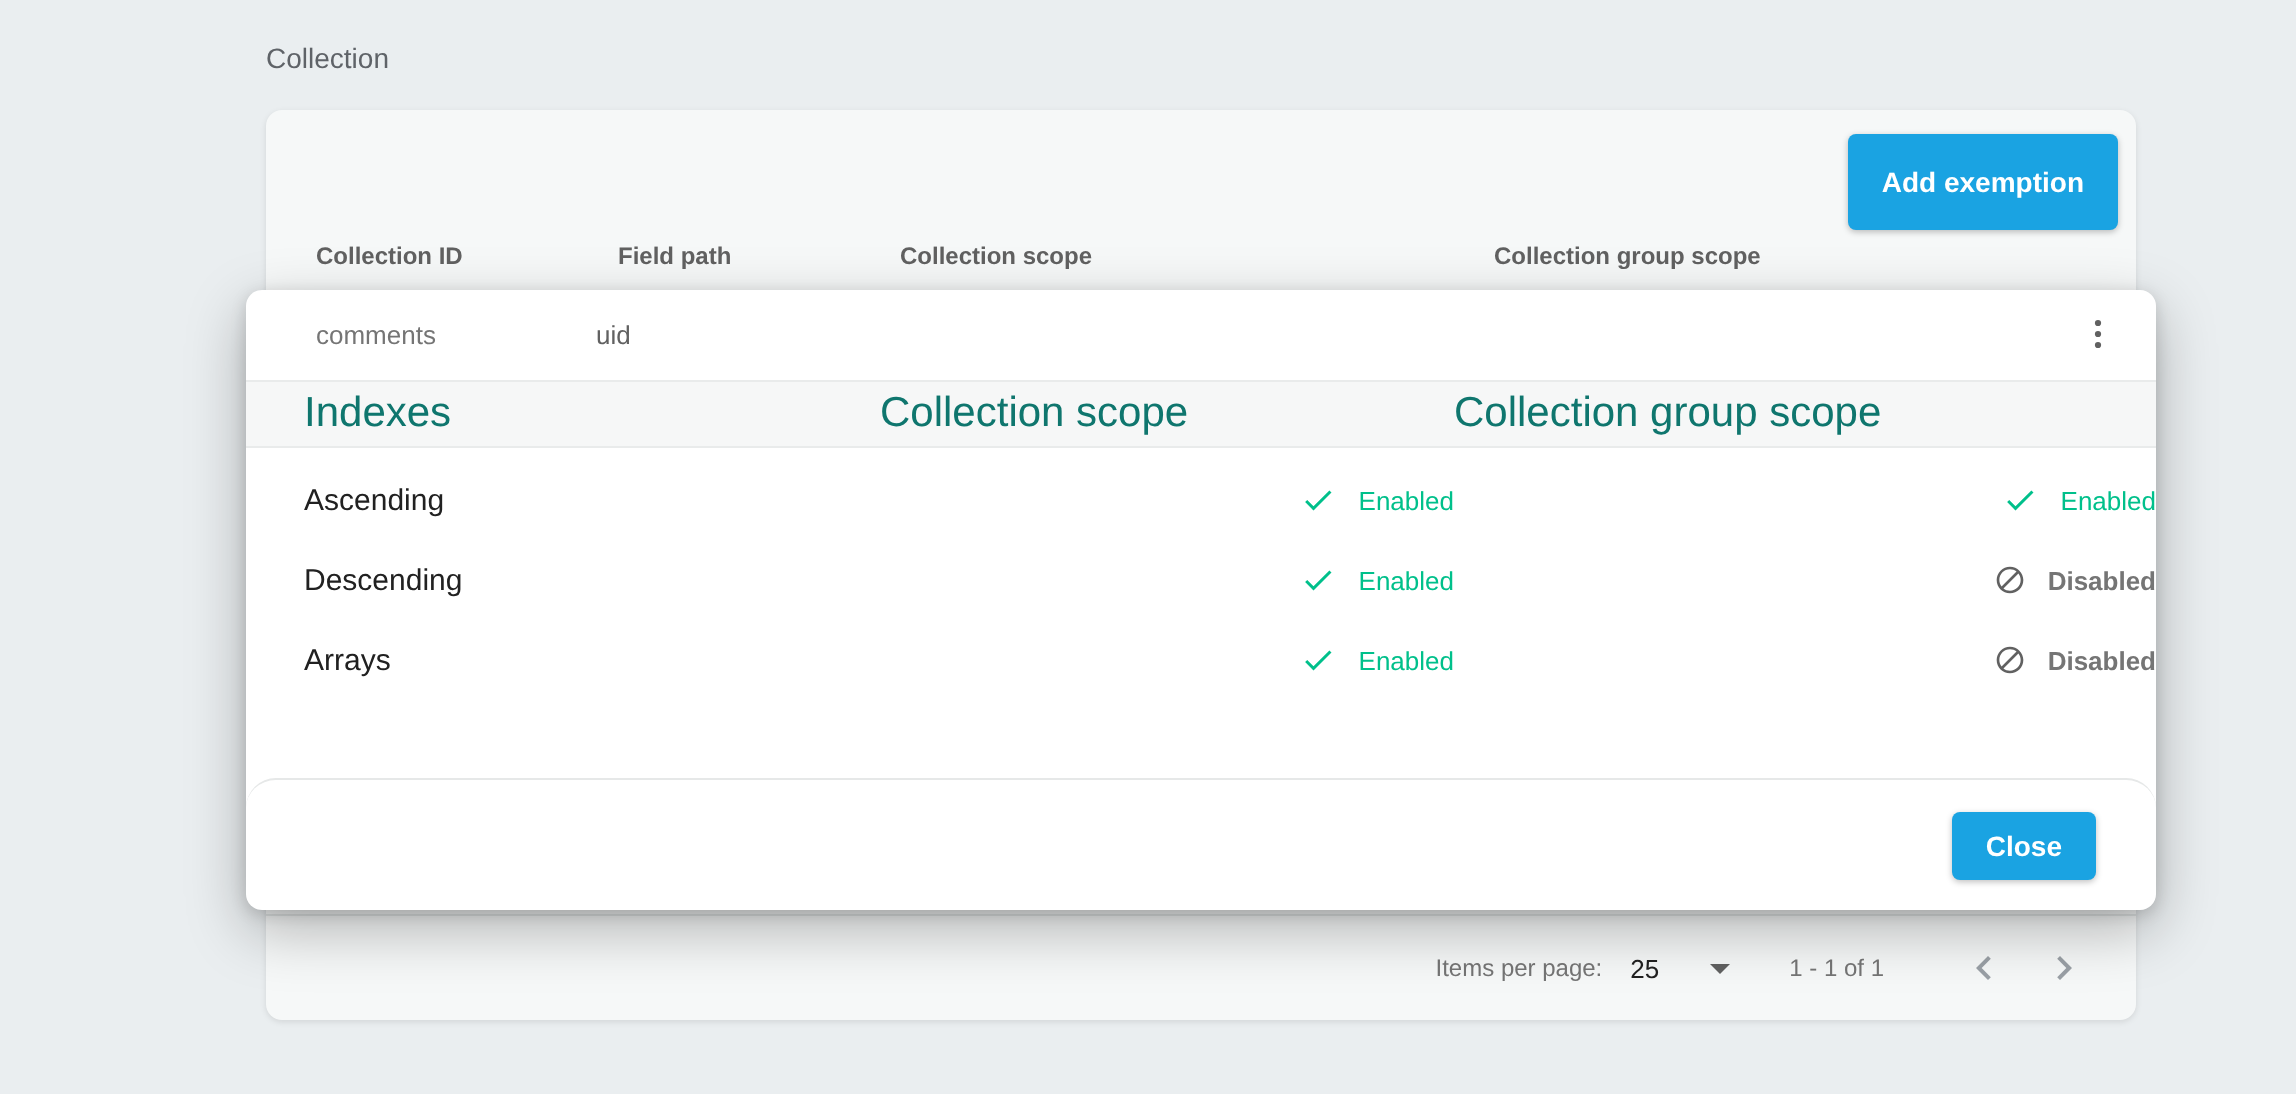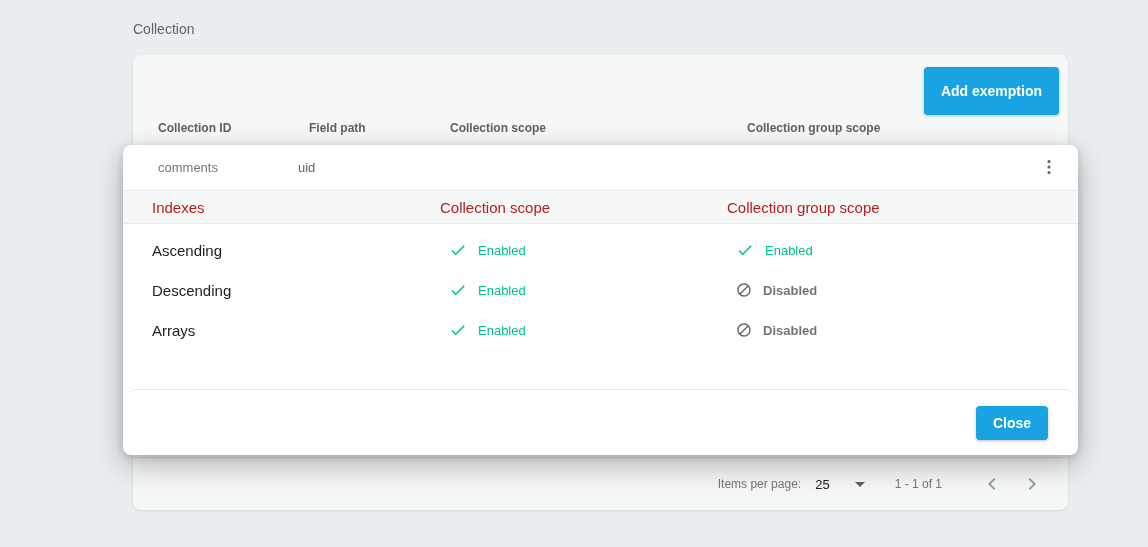--- a/index.html
+++ b/index.html
@@ -100,33 +100,33 @@
 
   .dialog-head {
     height: 34px;
     background: #f6f7f7;
     border-top: 1px solid #e9ebeb;
     border-bottom: 1px solid #e9ebeb;
     display: grid;
     grid-template-columns: 288px 287px 1fr;
     align-items: center;
     padding-left: 29px;
-    font-size: 15px; color: #b91c1c;
+    font-size: 21px; color: #0f766e;
   }
 
   .dialog-body .index-row {
     height: 40px;
     display: grid;
     grid-template-columns: 288px 287px 1fr;
     align-items: center;
     padding-left: 29px;
   }
   .dialog-body .index-row:first-child { margin-top: 6px; }
   .index-label { font-size: 15px; color: #212121; }
-  .status-cell { display: flex; align-items: center; gap: 11px; padding-left: 9px; }
+  .status-cell { display: flex; align-items: center; gap: 11px; padding-left: 9px; justify-content: flex-end; }
   .status-text { font-size: 13px; }
   .status-text.enabled { color: #00c08b; }
   .status-text.disabled { color: #757575; font-weight: bold; }
   .icon-check { color: #00c08b; }
   .icon-block { color: #616161; }
   .icon-check svg, .icon-block svg { display: block; }
 
   .dialog-footer {
     position: absolute; left: 0; right: 0; bottom: 0; height: 66px;
     border-top: 1px solid #e6e8e8;

